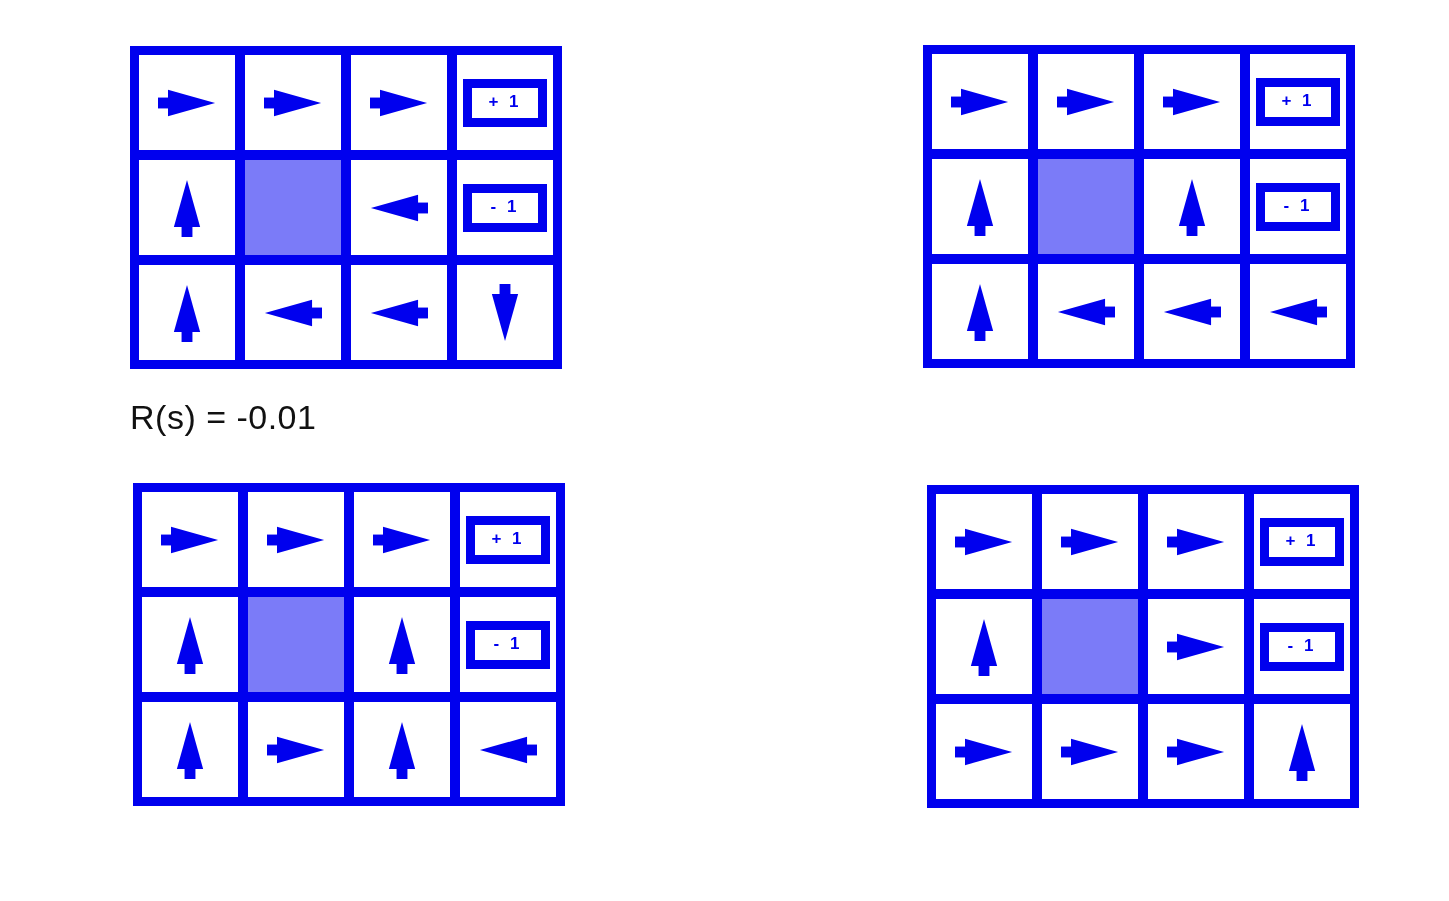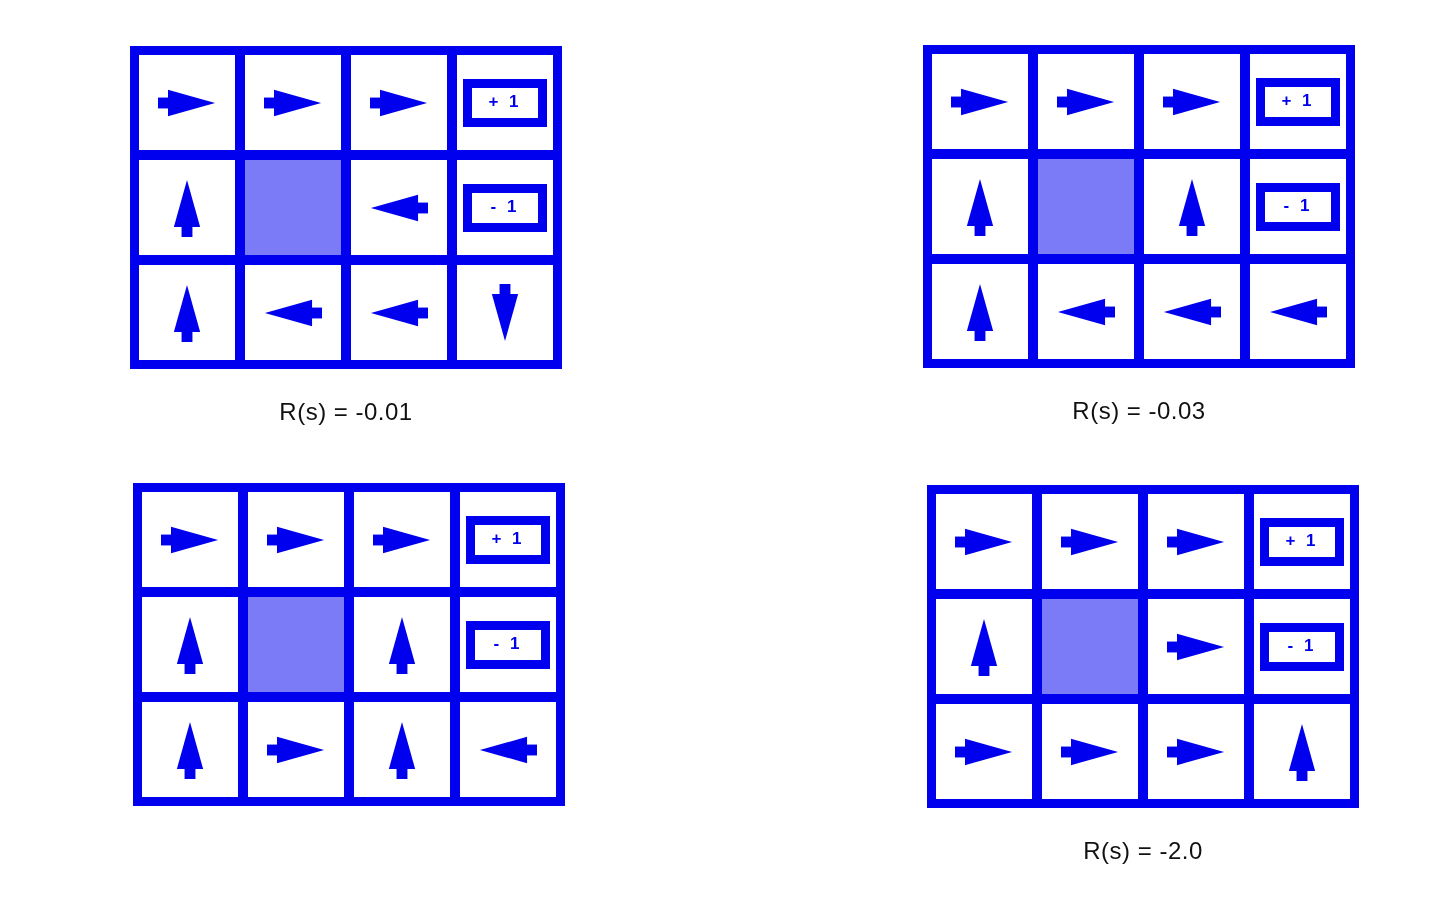--- a/index.html
+++ b/index.html
@@ -55,22 +55,21 @@
     font-size: 17px;
     font-weight: bold;
     color: #0000ee;
     letter-spacing: 3px;
     white-space: nowrap;
     transform: translateY(-1px);
   }
   .caption {
     margin-top: 29px;
     width: 432px;
-    text-align: center;
-    font-size: 24px;
+    font-size: 34px;
     color: #111111;
     letter-spacing: 0.5px;
   }
   #panel-0 { left: 130px; top: 46px; }
   #panel-1 { left: 923px; top: 45px; }
   #panel-2 { left: 133px; top: 483px; }
   #panel-3 { left: 927px; top: 485px; }
 </style>
 </head>
 <body>
@@ -281,21 +280,20 @@
           <span class="arrow" style="transform:rotate(180deg)">
             <svg viewBox="0 0 64 64" width="58" height="58" aria-hidden="true">
               <g fill="currentColor">
                 <rect x="0" y="26" width="13" height="12"></rect>
                 <polygon points="11,17.5 63,32 11,46.5"></polygon>
               </g>
             </svg>
           </span>
         </div>
       </div>
-    <div class="caption">R(s) = -0.03</div>
   </section>
 
   <section class="panel" id="panel-2">
     <div class="grid">
         <div class="cell">
           <span class="arrow" style="transform:rotate(0deg)">
             <svg viewBox="0 0 64 64" width="58" height="58" aria-hidden="true">
               <g fill="currentColor">
                 <rect x="0" y="26" width="13" height="12"></rect>
                 <polygon points="11,17.5 63,32 11,46.5"></polygon>
@@ -494,16 +492,15 @@
           <span class="arrow" style="transform:rotate(-90deg)">
             <svg viewBox="0 0 64 64" width="58" height="58" aria-hidden="true">
               <g fill="currentColor">
                 <rect x="0" y="26" width="13" height="12"></rect>
                 <polygon points="11,17.5 63,32 11,46.5"></polygon>
               </g>
             </svg>
           </span>
         </div>
       </div>
-    <div class="caption">R(s) = -2.0</div>
   </section>
 
 </div>
 
 </body></html>

